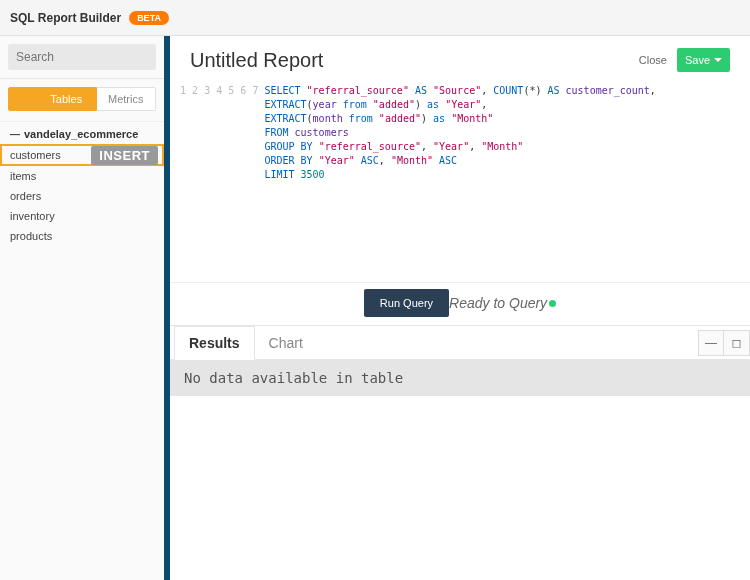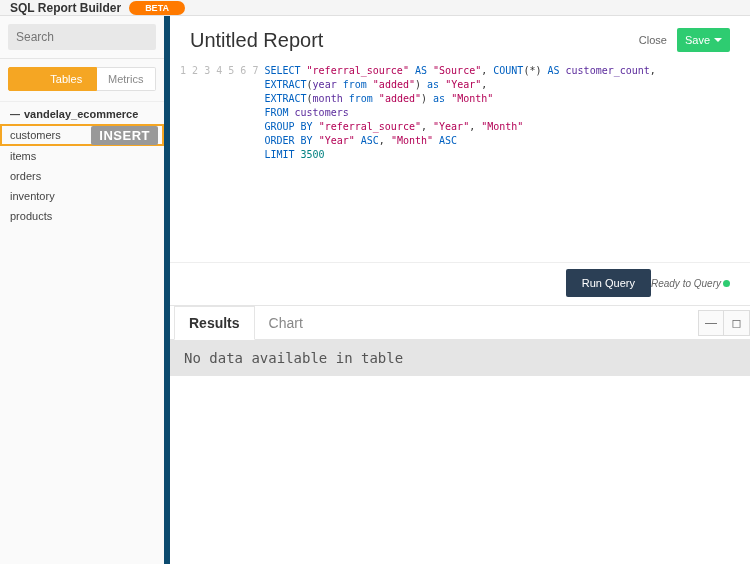--- a/index.html
+++ b/index.html
@@ -1,19 +1,19 @@
 <!DOCTYPE html>
 <html><head>
 <meta charset="utf-8">
 <style>
 * { margin: 0; padding: 0; box-sizing: border-box; }
 body { font-family: -apple-system, BlinkMacSystemFont, "Segoe UI", Helvetica, Arial, sans-serif; font-size: 12px; color: #333; background: #fff; width: 750px; height: 580px; overflow: hidden; }
-.topbar { height: 16px; background: #f5f5f5; border-bottom: 1px solid #e0e0e0; display: flex; align-items: center; padding: 0 10px; gap: 8px; }
+.topbar { height: 36px; background: #f5f5f5; border-bottom: 1px solid #e0e0e0; display: flex; align-items: center; padding: 0 10px; gap: 8px; }
 .topbar-title { font-weight: 600; font-size: 12px; color: #333; }
-.beta-badge { background: #ff7a00; color: #fff; font-size: 9px; font-weight: 700; padding: 2px 16px; border-radius: 10px; }
+.beta-badge { background: #ff7a00; color: #fff; font-size: 9px; font-weight: 700; padding: 2px 8px; border-radius: 10px; }
 .layout { display: flex; height: calc(100% - 32px); }
 .sidebar { width: 170px; background: #fafafa; border-right: 6px solid #0c4a6e; display: flex; flex-direction: column; }
 .search-wrap { padding: 8px; }
 .search { width: 100%; height: 26px; background: #e8e8e8; border: none; border-radius: 2px; padding: 0 8px; font-size: 12px; color: #666; outline: none; }
 .sidebar-divider { height: 1px; background: #e5e5e5; margin-bottom: 4px; }
 .tab-row { display: flex; padding: 4px 8px 10px; gap: 0; }
 .side-tab { flex: 1; height: 24px; display: flex; align-items: center; justify-content: center; font-size: 11px; cursor: pointer; border: 1px solid #e0e0e0; }
 .side-tab.active { background: #f5a623; color: #fff; border-color: #f5a623; }
 .side-tab:not(.active) { background: #fff; color: #888; }
 .side-tab:first-child { border-radius: 2px 0 0 2px; padding-left: 28px; }
@@ -35,23 +35,23 @@
 .editor { display: flex; font-family: Menlo, Consolas, monospace; font-size: 10px; line-height: 14px; padding-bottom: 100px; }
 .gutter { text-align: right; color: #bbb; padding: 0 6px 0 10px; user-select: none; }
 .code { white-space: pre; }
 .kw { color: #0060c0; }
 .str { color: #b30055; }
 .func { color: #0060c0; }
 .ident { color: #5a2a9c; }
 .as { color: #0060c0; }
 .num { color: #008080; }
 .star { color: #333; }
-.runbar { display: flex; align-items: center; justify-content: flex-end; padding: 6px 20px 8px; border-top: 1px solid #eee; }
+.runbar { display: flex; align-items: center; justify-content: center; padding: 6px 20px 8px; border-top: 1px solid #eee; }
 .run-btn { background: #2b3f55; color: #fff; border: none; height: 28px; padding: 0 16px; font-size: 11px; border-radius: 2px; cursor: pointer; }
-.status { font-size: 10px; color: #666; font-style: italic; display: flex; align-items: center; gap: 2px; }
+.status { font-size: 14px; color: #666; font-style: italic; display: flex; align-items: center; gap: 2px; }
 .dot { width: 7px; height: 7px; background: #2ecc71; border-radius: 50%; display: inline-block; }
 .results-header { display: flex; align-items: center; border-top: 1px solid #e5e5e5; border-bottom: 1px solid #e5e5e5; padding-left: 4px; }
 .result-tab { padding: 8px 14px; font-size: 14px; cursor: pointer; color: #888; }
 .result-tab.active { color: #333; font-weight: 600; border: 1px solid #e5e5e5; border-bottom: 1px solid #fff; margin-bottom: -1px; background: #fff; }
 .results-tools { margin-left: auto; display: flex; }
 .tool-btn { width: 26px; height: 26px; border: 1px solid #ddd; background: #fafafa; display: flex; align-items: center; justify-content: center; cursor: pointer; font-size: 12px; color: #666; }
 .tool-btn + .tool-btn { border-left: none; }
 .results-body { padding: 10px 14px; font-family: Menlo, Consolas, monospace; font-size: 14px; color: #555; background: #e5e5e5; }
 </style>
 </head>

